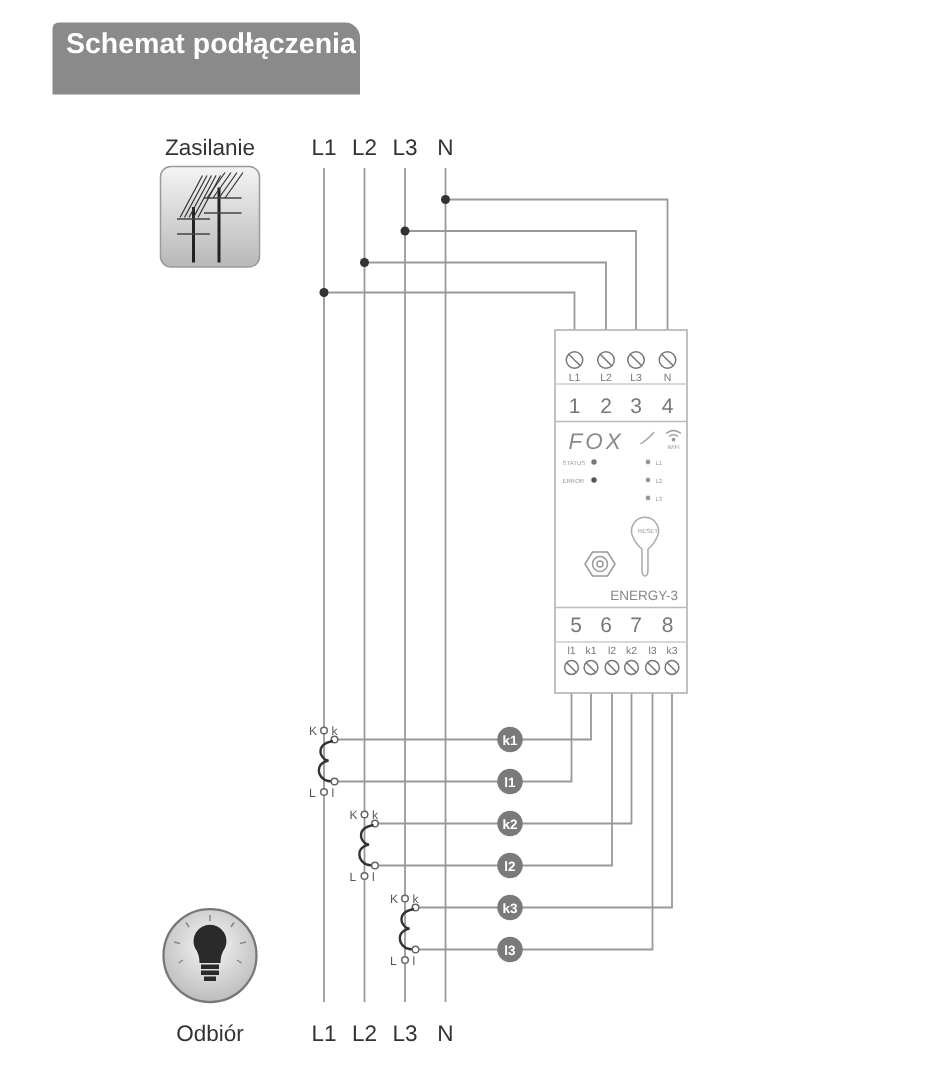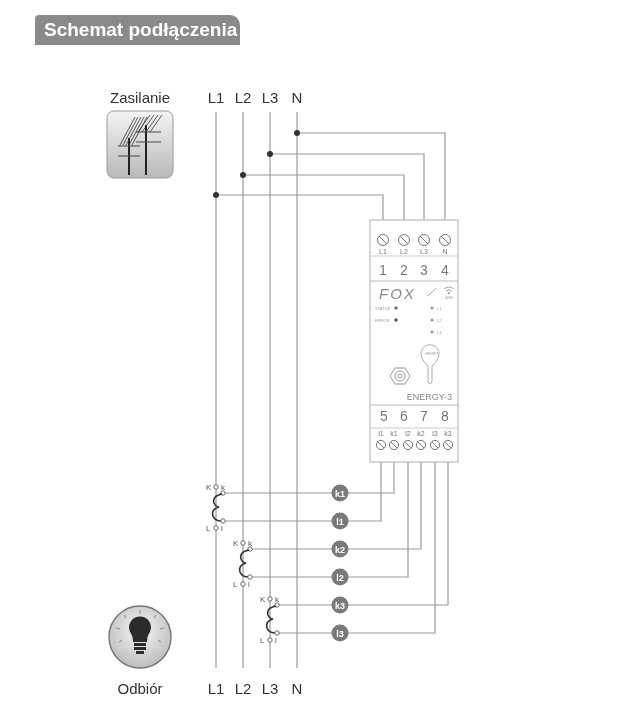--- a/index.html
+++ b/index.html
@@ -1,18 +1,18 @@
 <!DOCTYPE html>
 <html><head>
 <meta charset="utf-8">
 <style>
   html, body { margin: 0; padding: 0; background: #ffffff; }
   body { width: 617px; height: 720px; position: relative; overflow: hidden; font-family: "DejaVu Sans", sans-serif; }
   .title-badge {
-    position: absolute; left: 35px; top: 15px; width: 205px; height: 30px;
+    position: absolute; left: 35px; top: 15px; width: 205px; height: 48px;
     background: #8a8a8a; border-radius: 4px 10px 0 0; color: #fff;
     font-family: "Liberation Sans", sans-serif; font-weight: bold; font-size: 19px;
     line-height: 30px; padding-left: 9px; box-sizing: border-box;
   }
   svg { position: absolute; left: 0; top: 0; }
   .lbl { font-family: "Liberation Sans", sans-serif; font-size: 15px; fill: #333; }
   .small { font-family: "Liberation Sans", sans-serif; font-size: 7px; fill: #777; }
   .tiny { font-family: "Liberation Sans", sans-serif; font-size: 4px; fill: #999; }
   .num { font-family: "Liberation Sans", sans-serif; font-size: 14px; fill: #777; }
   .badge-text { font-family: "Liberation Sans", sans-serif; font-size: 9px; fill: #fff; font-weight: bold; }

